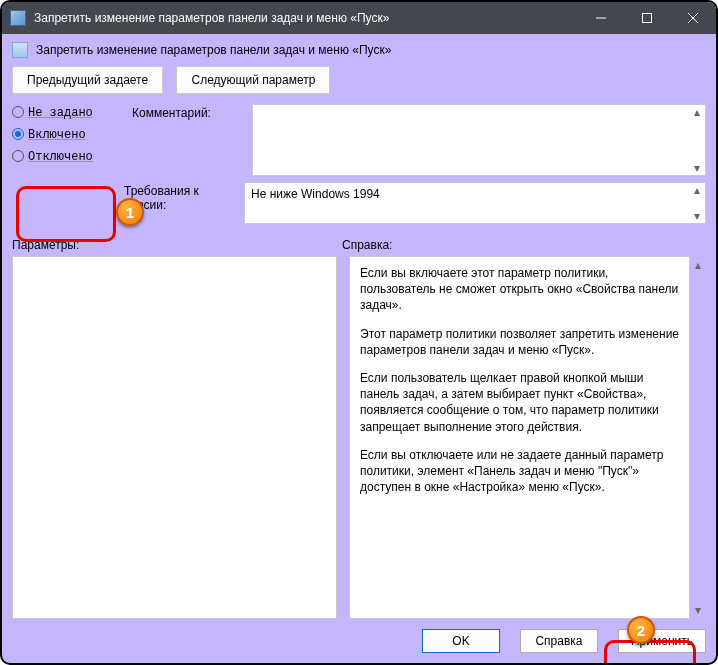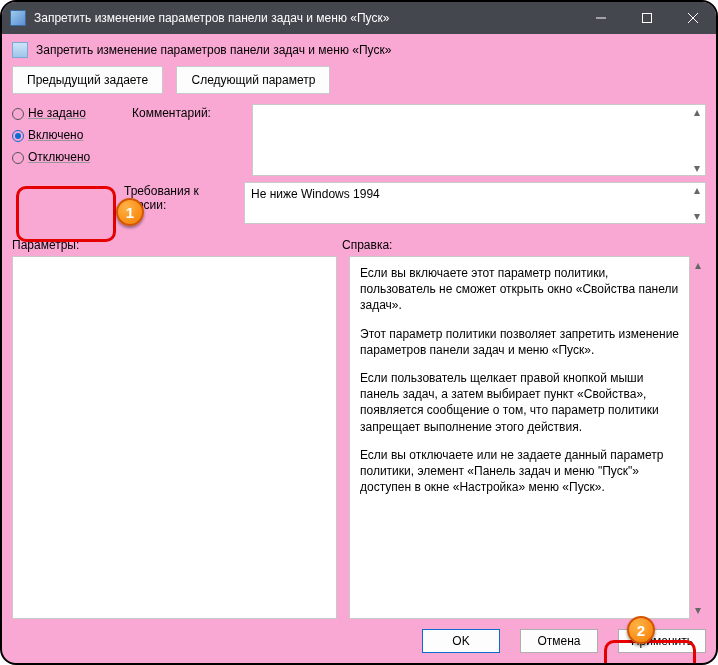--- a/index.html
+++ b/index.html
@@ -5,24 +5,24 @@
   * { box-sizing: border-box; }
   body {
     margin: 0; padding: 0;
     font-family: "Segoe UI", Tahoma, sans-serif;
     font-size: 12px;
     background: #fff;
   }
   .window {
     width: 718px; height: 665px;
     border: 2px solid #000;
-    border-radius: 16px;
+    border-radius: 10px;
     overflow: hidden;
     display: flex; flex-direction: column;
-    background: #f9a8d4;
+    background: #c4b5fd;
   }
   .titlebar {
     height: 32px;
     background: #44474e;
     color: #fff;
     display: flex; align-items: center;
     padding-left: 8px;
     font-size: 12px;
   }
   .titlebar .ticon {
@@ -65,23 +65,24 @@
   }
   .optrow {
     display: flex;
     align-items: flex-start;
   }
   .optcol {
     width: 120px;
     padding-top: 2px;
   }
   .radio {
-    display: flex; align-items: flex-end;
+    display: flex; align-items: flex-start;
     margin-bottom: 8px;
     cursor: pointer;
+    font-family: Liberation Mono, monospace;
   }
   .radio .rb {
     width: 12px; height: 12px;
     border-radius: 50%;
     border: 1px solid #555;
     margin-right: 4px;
     position: relative;
   }
   .radio.selected .rb {
     border-color: #0a6bd1;
@@ -300,21 +301,21 @@
         </div>
         <div class="helpscroll">
           <div class="arr">▴</div>
           <div class="arr">▾</div>
         </div>
       </div>
     </div>
 
     <div class="btnrow">
       <button class="btn default">OK</button>
-      <button class="btn">Отмена</button>
+      <button class="btn">Справка</button>
       <button class="btn">Применить</button>
     </div>
 
     <div class="hl hl1"></div>
     <div class="marker m1">1</div>
     <div class="hl hl2"></div>
     <div class="marker m2">2</div>
 
   </div>
 </div>

